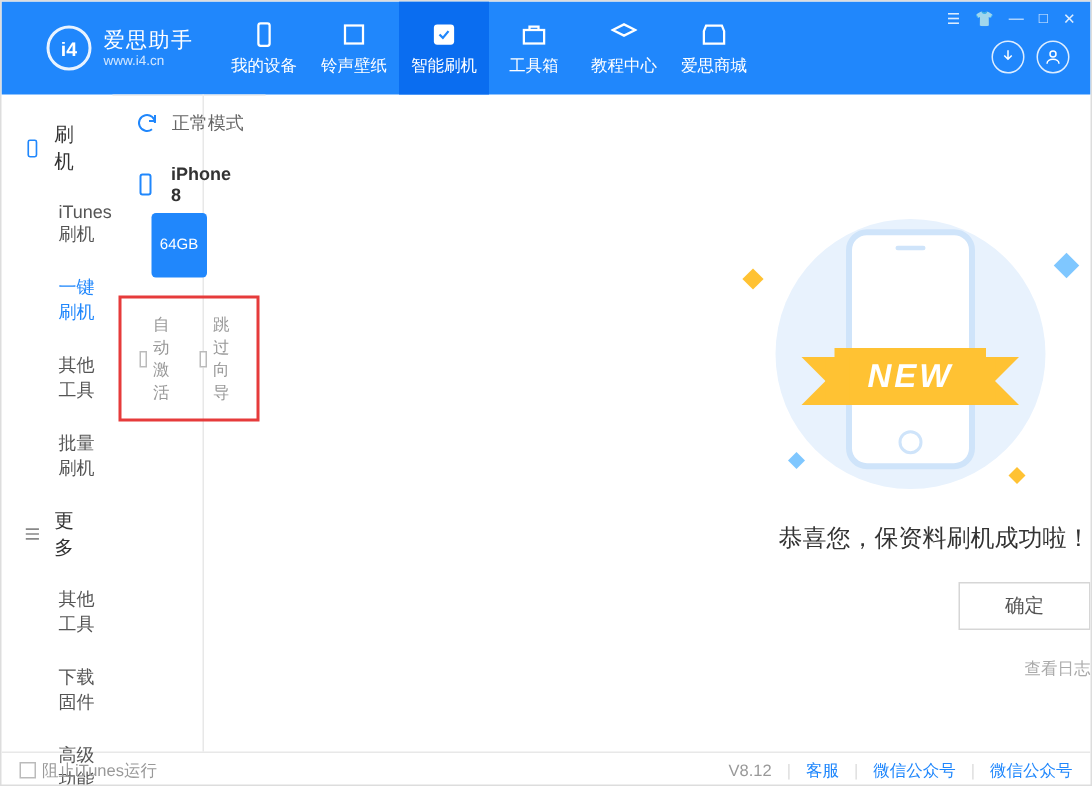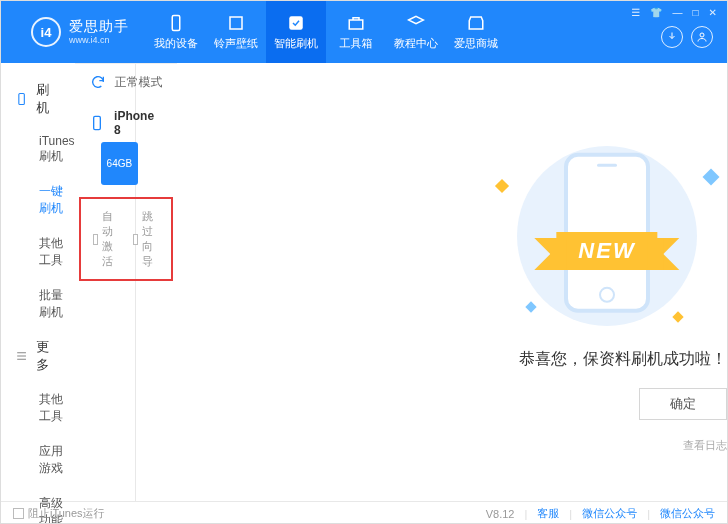--- a/index.html
+++ b/index.html
@@ -157,21 +157,21 @@
       <div class="side-item">其他工具</div>
       <div class="side-item">批量刷机</div>
 
       <div class="side-group-title">
         <svg viewBox="0 0 24 24">
             <path d="M4 6h16M4 12h16M4 18h16" stroke="#888" stroke-width="2"></path>
           </svg>
         <span>更多</span>
       </div>
       <div class="side-item">其他工具</div>
-      <div class="side-item">应用游戏</div>
+      <div class="side-item">下载固件</div>
       <div class="side-item">高级功能</div>
     </div>
 
     <div class="side-bottom">
       <div class="mode-row">
         <div class="mode-icon">
             <svg viewBox="0 0 24 24">
               <path d="M20 12a8 8 0 10-3 6.2M20 4v6h-6" fill="none" stroke="#2087fc" stroke-width="2"></path>
             </svg>
           </div>

